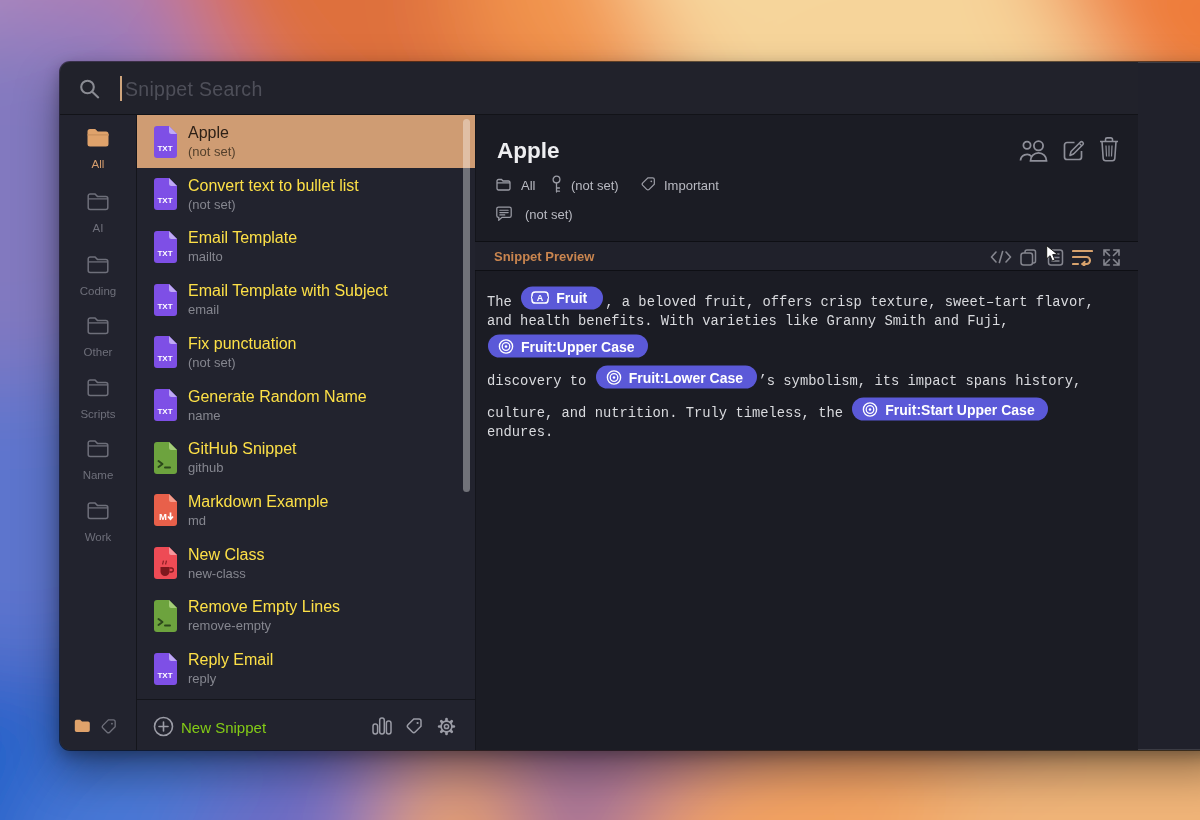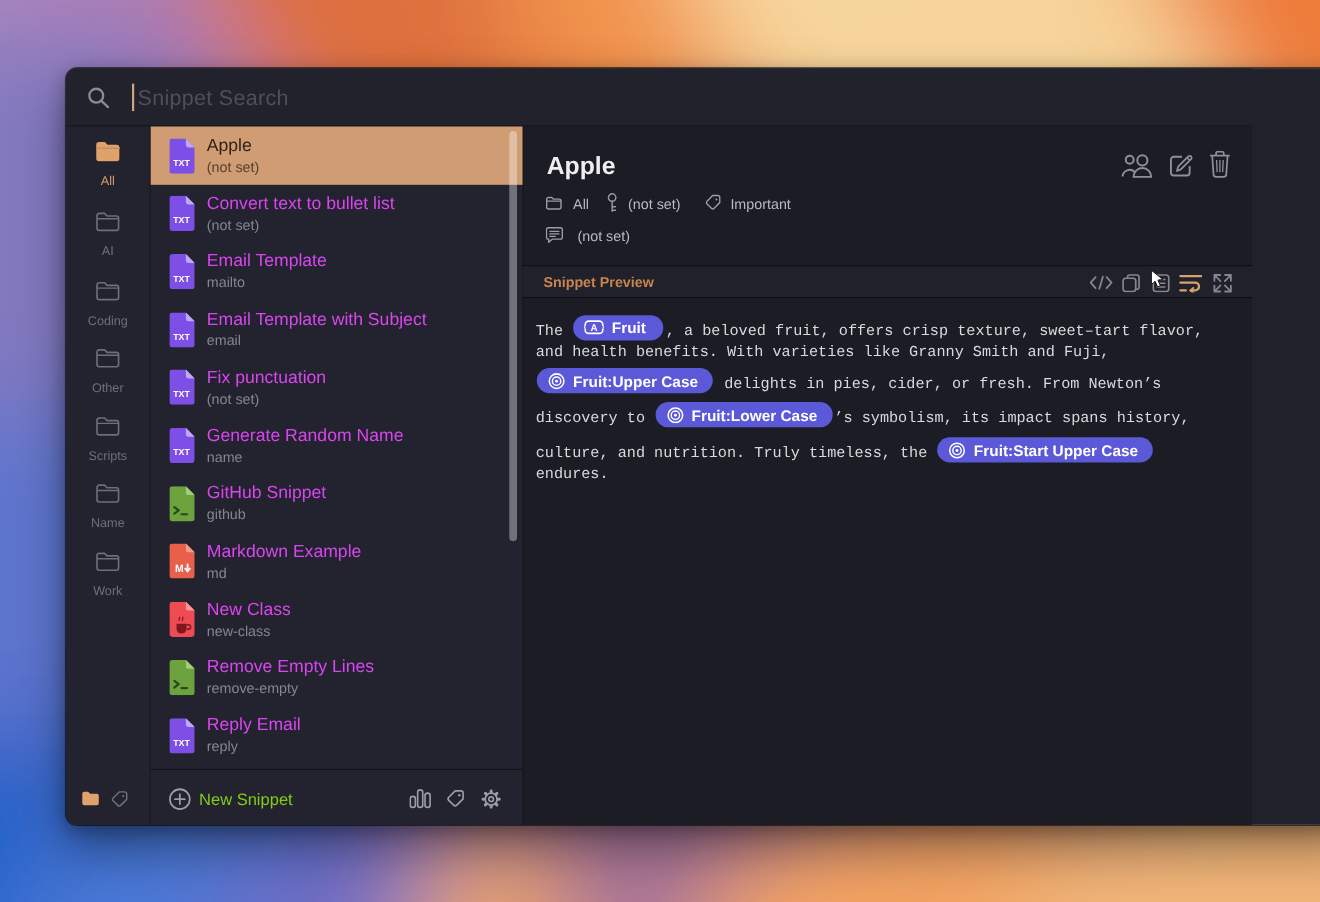--- a/index.html
+++ b/index.html
@@ -23,21 +23,21 @@
   
   #sidebar { position:absolute; left:0; top:53px; width:77px; height:635px; background:#22232e; border-right:1px solid #14151b; }
   .sitem { position:absolute; left:0; width:76px; text-align:center; }
   .sitem .lbl { font-size:11.5px; color:#6e6f7a; margin-top:7px; }
   .sitem.active .lbl { color:#d59d6d; }
   
   #list { position:absolute; left:77px; top:53px; width:338px; height:584px; background:#22232e; }
   .row { position:absolute; left:77px; width:338px; height:53px; }
   .row.sel { background:#cf9c73; width:338px; }
   .ricon { position:absolute; left:17px; top:10.5px; }
-  .rtitle { position:absolute; left:51px; top:9px; font-size:16px; color:#d946ef; }
+  .rtitle { position:absolute; left:51px; top:9px; font-size:16px; color:#fde047; }
   .rsub  { position:absolute; left:51px; top:29px; font-size:13px; color:#85868f; }
   .sel .rtitle { color:#2e2117; }
   .sel .rsub { color:#54402c; }
   #sbar { position:absolute; left:403px; top:57px; width:7px; height:373px; border-radius:3.5px; background:rgba(255,255,255,0.36); }
   
   #lbot { position:absolute; left:77px; top:637px; width:338px; height:51px; background:#22232e; border-top:1px solid #14151b; }
   #newsnip { position:absolute; left:121px; top:657px; font-size:15px; color:#84cc16; }
   
   #right { position:absolute; left:415px; top:53px; width:663px; height:635px; background:#1b1c24; border-left:1px solid #14151b; }
   #rtitle { position:absolute; left:437px; top:76px; font-size:22.5px; font-weight:bold; color:#eeeef1; }
@@ -372,21 +372,21 @@
           <rect x="1" y="1.4" width="16" height="11.2" rx="3.2" fill="none" stroke="#fff" stroke-width="1.5"></rect>
           <text x="9" y="10.6" font-size="9" font-weight="bold" fill="#fff" text-anchor="middle" font-family="Liberation Sans">A</text>
           <path d="M1 7 h1.6 M15.4 7 H17" stroke="#5b59d8" stroke-width="2.2"></path>
           <path d="M0 7 h1 M17 7 h1" stroke="#fff" stroke-width="1.5"></path>
         </svg>Fruit</span><span>, a beloved fruit, offers crisp texture, sweet–tart flavor,</span></div>
   <div class="pline" style="top:258.5px"><span>and health benefits. With varieties like Granny Smith and Fuji,</span></div>
   <div class="pline" style="top:284px"><span class="pill"><svg width="16" height="16" viewBox="0 0 16 16">
           <circle cx="8" cy="8" r="6.6" fill="none" stroke="#fff" stroke-width="1.4"></circle>
           <circle cx="8" cy="8" r="3.8" fill="none" stroke="#fff" stroke-width="1.3"></circle>
           <circle cx="8" cy="8" r="1.3" fill="#fff"></circle>
-        </svg>Fruit:Upper Case</span><span> delights in pies, cider, or fresh. From Newton’s</span></div>
+        </svg>Fruit:Upper Case</span></div>
   <div class="pline" style="top:347.2px"><span>culture, and nutrition. Truly timeless, the </span><span class="pill"><svg width="16" height="16" viewBox="0 0 16 16">
           <circle cx="8" cy="8" r="6.6" fill="none" stroke="#fff" stroke-width="1.4"></circle>
           <circle cx="8" cy="8" r="3.8" fill="none" stroke="#fff" stroke-width="1.3"></circle>
           <circle cx="8" cy="8" r="1.3" fill="#fff"></circle>
         </svg>Fruit:Start Upper Case</span></div>
   <div class="pline" style="top:315.3px"><span>discovery to </span><span class="pill"><svg width="16" height="16" viewBox="0 0 16 16">
           <circle cx="8" cy="8" r="6.6" fill="none" stroke="#fff" stroke-width="1.4"></circle>
           <circle cx="8" cy="8" r="3.8" fill="none" stroke="#fff" stroke-width="1.3"></circle>
           <circle cx="8" cy="8" r="1.3" fill="#fff"></circle>
         </svg>Fruit:Lower Case</span><span>’s symbolism, its impact spans history,</span></div>

